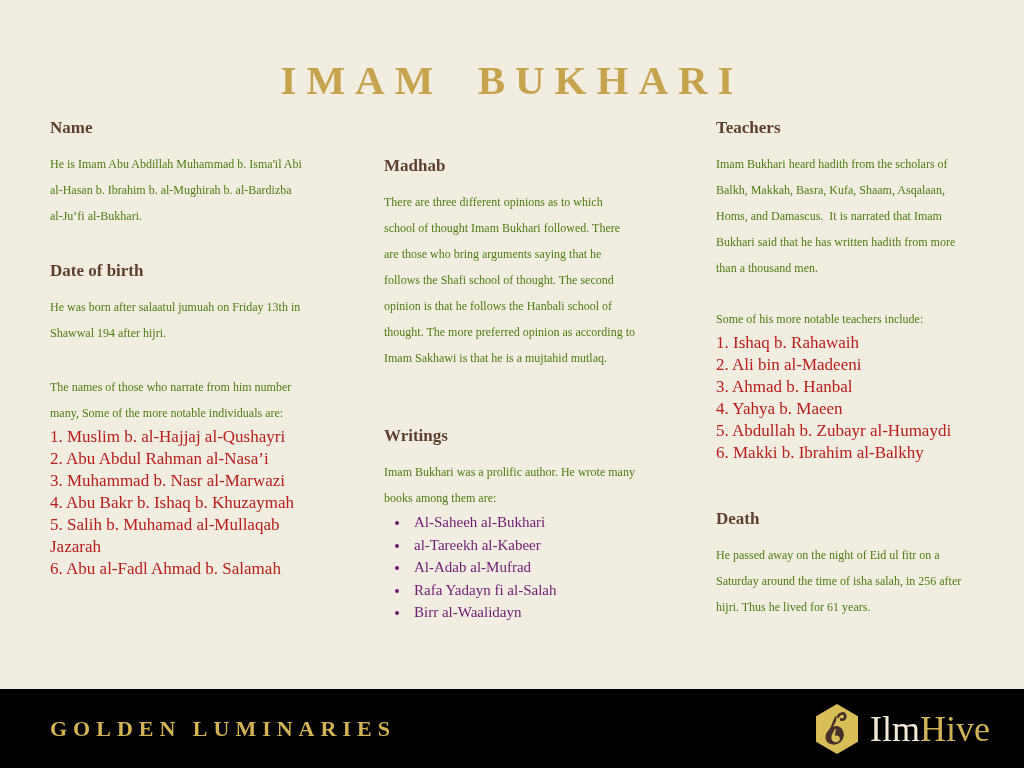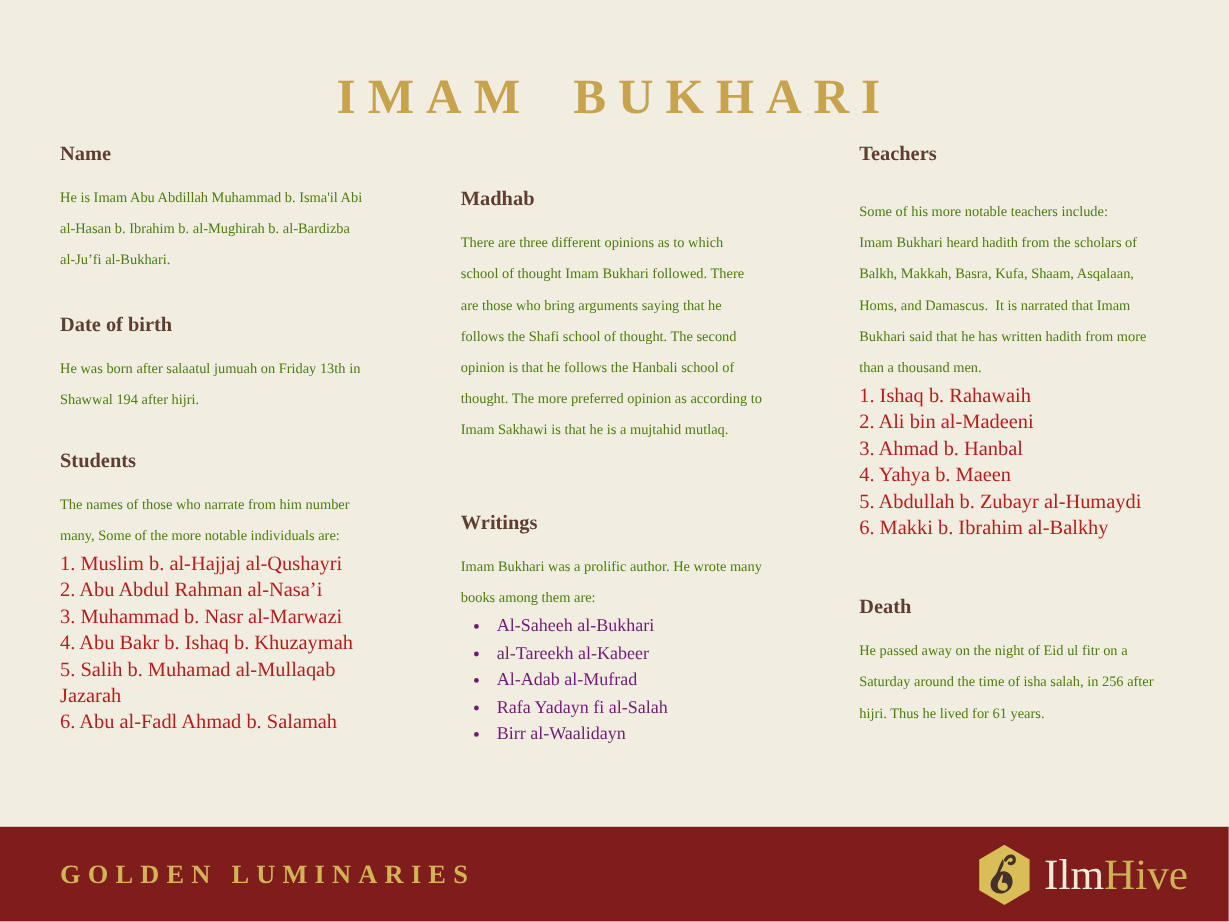--- a/index.html
+++ b/index.html
@@ -61,21 +61,21 @@
   .bullets li { padding-left: 4px; }
   .sec-dob { margin-top: 32px; }
   .sec-students { margin-top: 28px; }
   .sec-writings { margin-top: 55px; }
   .sec-death { margin-top: 45px; }
   .teachers-intro2 { margin-top: 25px; }
   .footer {
     position: absolute;
     left: 0; right: 0; bottom: 0;
     height: 79px;
-    background: #7f1d1d;
+    background: #000000;
     display: flex;
     align-items: center;
     justify-content: space-between;
     padding: 0 34px 0 50px;
     box-sizing: border-box;
   }
   .series-title {
     color: #d2b456;
     font-size: 22px;
     font-weight: 700;
@@ -99,21 +99,20 @@
     <div class="col">
       <section class="sec">
         <h2 class="heading">Name</h2>
         <p class="body">He is Imam Abu Abdillah Muhammad b. Isma'il Abi al-Hasan b. Ibrahim b. al-Mughirah b. al-Bardizba al-Ju’fi al-Bukhari.</p>
       </section>
       <section class="sec sec-dob">
         <h2 class="heading">Date of birth</h2>
         <p class="body">He was born after salaatul jumuah on Friday 13th in Shawwal 194 after hijri.</p>
       </section>
       <section class="sec sec-students">
-        <h2 class="heading">Students</h2>
         <p class="body">The names of those who narrate from him number many, Some of the more notable individuals are:</p>
         <div class="plain-list">
           <div class="plain-item">1. Muslim b. al-Hajjaj al-Qushayri</div>
           <div class="plain-item">2. Abu Abdul Rahman al-Nasa’i</div>
           <div class="plain-item">3. Muhammad b. Nasr al-Marwazi</div>
           <div class="plain-item">4. Abu Bakr b. Ishaq b. Khuzaymah</div>
           <div class="plain-item">5. Salih b. Muhamad al-Mullaqab Jazarah</div>
           <div class="plain-item">6. Abu al-Fadl Ahmad b. Salamah</div>
         </div>
       </section>
@@ -133,22 +132,22 @@
           <li>Al-Adab al-Mufrad</li>
           <li>Rafa Yadayn fi al-Salah</li>
           <li>Birr al-Waalidayn</li>
         </ul>
       </section>
     </div>
 
     <div class="col">
       <section class="sec">
         <h2 class="heading">Teachers</h2>
+        <p class="body">Imam Bukhari heard hadith from the scholars of Balkh, Makkah, Basra, Kufa, Shaam, Asqalaan, Homs, and Damascus.  It is narrated that Imam Bukhari said that he has written hadith from more than a thousand men.</p>
         <p class="body teachers-intro2">Some of his more notable teachers include:</p>
-        <p class="body">Imam Bukhari heard hadith from the scholars of Balkh, Makkah, Basra, Kufa, Shaam, Asqalaan, Homs, and Damascus.  It is narrated that Imam Bukhari said that he has written hadith from more than a thousand men.</p>
         <div class="plain-list">
           <div class="plain-item">1. Ishaq b. Rahawaih</div>
           <div class="plain-item">2. Ali bin al-Madeeni</div>
           <div class="plain-item">3. Ahmad b. Hanbal</div>
           <div class="plain-item">4. Yahya b. Maeen</div>
           <div class="plain-item">5. Abdullah b. Zubayr al-Humaydi</div>
           <div class="plain-item">6. Makki b. Ibrahim al-Balkhy</div>
         </div>
       </section>
       <section class="sec sec-death">

